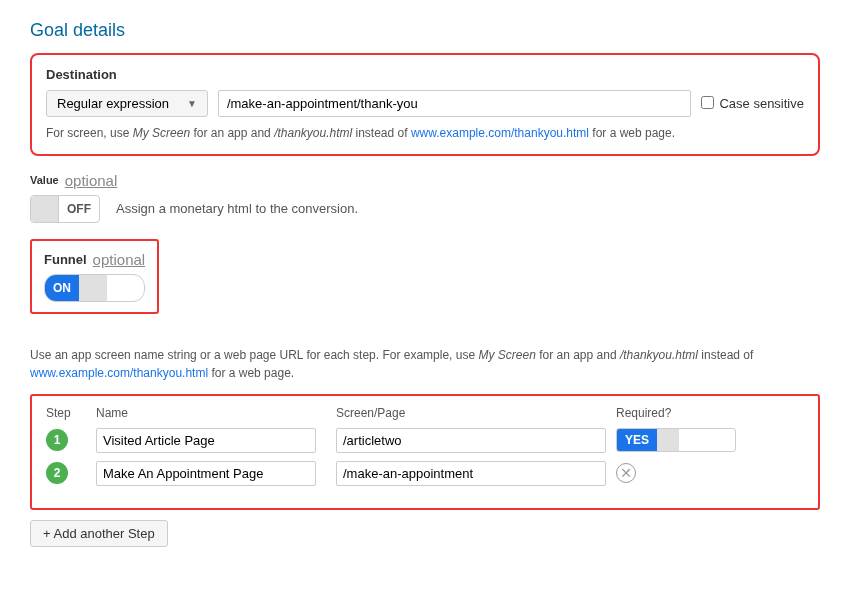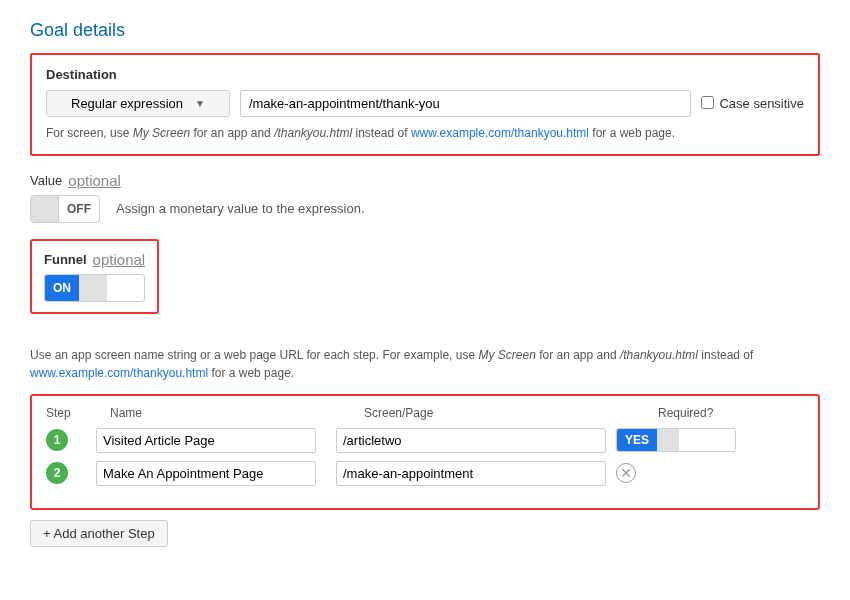--- a/index.html
+++ b/index.html
@@ -13,44 +13,44 @@
       min-height: 600px;
     }
     h2.page-title {
       font-size: 18px;
       font-weight: normal;
       color: #0369a1;
       margin-bottom: 12px;
     }
     .section-box {
       border: 2px solid #e33;
-      border-radius: 2px;
+      border-radius: 8px;
       padding: 12px 14px;
       margin-bottom: 16px;
       background: #fff;
     }
     .section-label {
       font-size: 13px;
       font-weight: bold;
       color: #333;
       margin-bottom: 8px;
     }
     .destination-row {
       display: flex;
       align-items: center;
       gap: 10px;
       margin-bottom: 8px;
     }
     .dropdown-btn {
       display: flex;
       align-items: center;
-      gap: 12px;
+      gap: 18px;
       border: 1px solid #ccc;
       background: #f5f5f5;
-      padding: 5px 24px;
+      padding: 5px 10px;
       border-radius: 3px;
       cursor: pointer;
       font-size: 13px;
       white-space: nowrap;
     }
     .dropdown-arrow {
       font-size: 10px;
       color: #666;
     }
     .destination-input {
@@ -85,22 +85,22 @@
     .value-section {
       margin-bottom: 16px;
     }
     .value-label-row {
       display: flex;
       align-items: center;
       gap: 6px;
       margin-bottom: 6px;
     }
     .value-label {
-      font-size: 13px;
-      font-weight: normal;
+      font-size: 11px;
+      font-weight: bold;
     }
     .optional-text {
       font-size: 15px;
       color: #888;
       text-decoration: underline;
     }
     .toggle-off-btn {
       display: flex;
       align-items: center;
       border: 1px solid #ccc;
@@ -143,21 +143,21 @@
     }
     .funnel-label {
       font-size: 13px;
       font-weight: bold;
     }
     
     .toggle-on-btn {
       display: flex;
       align-items: flex-end;
       border: 1px solid #ccc;
-      border-radius: 3px;
+      border-radius: 12px;
       overflow: hidden;
       height: 28px;
       cursor: pointer;
     }
     .toggle-on-btn .on-label {
       padding: 0 8px;
       font-size: 12px;
       font-weight: bold;
       color: #fff;
       background: #1a73e8;
@@ -182,21 +182,21 @@
     
     .funnel-table-box {
       border: 2px solid #e33;
       border-radius: 3px;
       padding: 10px 14px 14px;
       margin-bottom: 10px;
     }
     .funnel-header-row {
       display: flex;
       align-items: center;
-      gap: 14px;
+      gap: 0;
       margin-bottom: 8px;
       font-size: 12px;
       color: #555;
     }
     .col-step { width: 50px; }
     .col-name { width: 240px; }
     .col-screen { width: 280px; }
     .col-required { width: 120px; }
 
     .funnel-data-row {
@@ -320,21 +320,21 @@
 <div class="value-section">
   <div class="value-label-row">
     <span class="value-label">Value</span>
     <span class="optional-text">optional</span>
   </div>
   <div class="value-row">
     <div class="toggle-off-btn">
       <div class="toggle-handle"></div>
       <span class="toggle-label">OFF</span>
     </div>
-    <span class="value-desc">Assign a monetary value to the expression.</span>
+    <span class="value-desc">Assign a monetary html to the conversion.</span>
   </div>
 </div>
 
 <div class="funnel-section">
   <div class="funnel-label-row">
     <div class="funnel-toggle-box">
       <div style="display:flex;align-items:center;gap:6px;margin-bottom:6px;">
         <span class="funnel-label">Funnel</span>
         <span class="optional-text">optional</span>
       </div>

